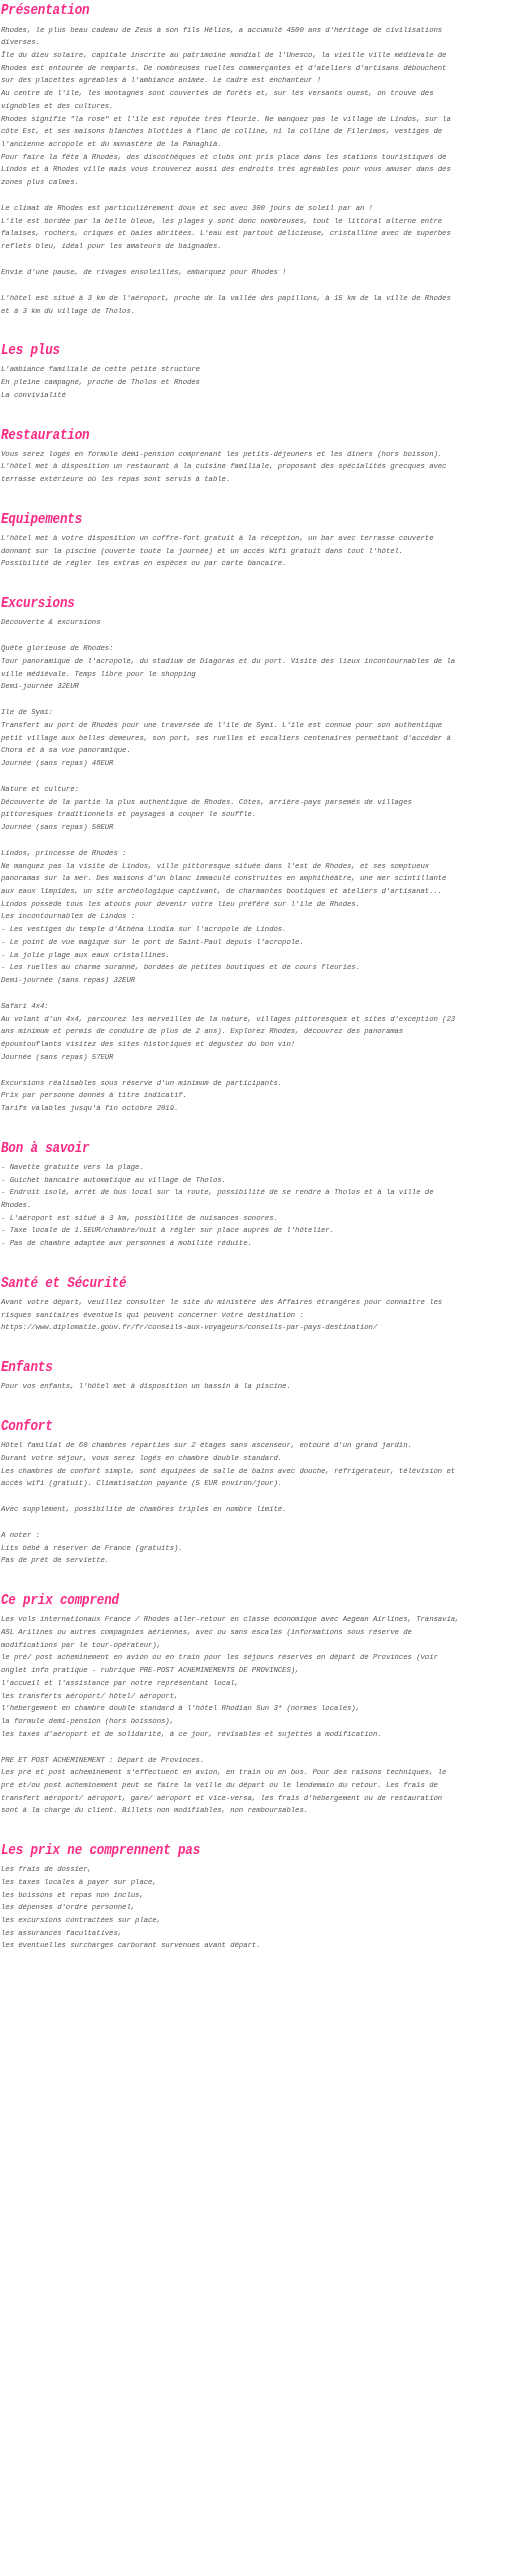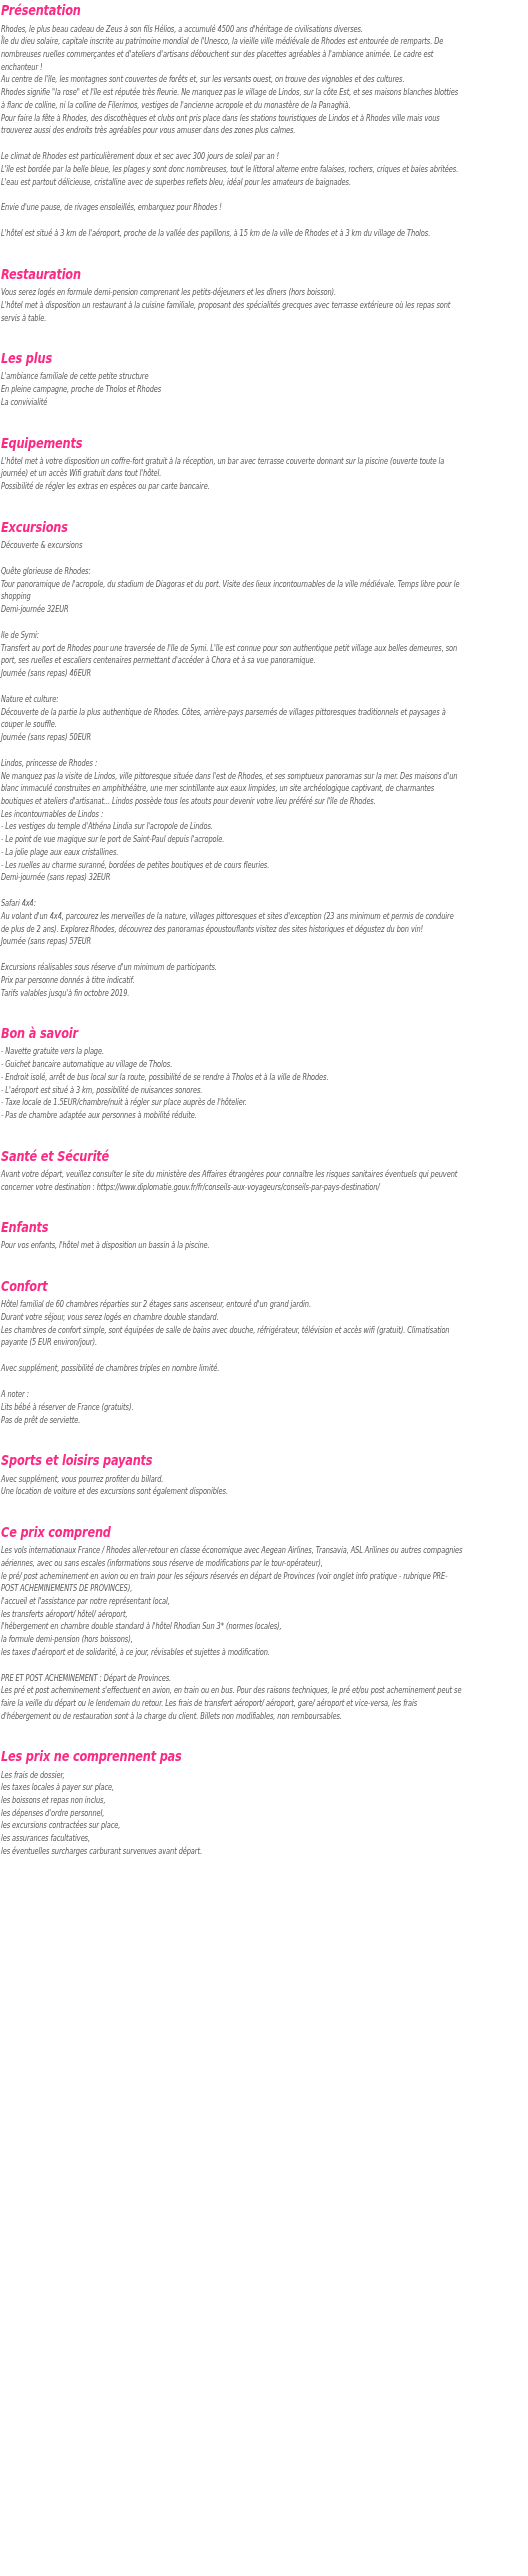--- a/index.html
+++ b/index.html
@@ -9,20 +9,21 @@
   }
   body {
     width: 528px;
     font-family: "DejaVu Sans Condensed", "Liberation Sans Narrow", "Liberation Sans", sans-serif;
   }
   .page {
     width: 468px;
     box-sizing: border-box;
     padding: 1.4px 4.2px 7px 1.4px;
     background: #ffffff;
+    font-family: Liberation Mono, monospace;
   }
   .section {
     margin: 0;
   }
   h2.heading {
     font-size: 14.3px;
     line-height: 18px;
     font-style: italic;
     font-weight: 700;
     color: #fb2a84;
@@ -66,30 +67,30 @@
         <div class="gap-md"></div>
         <p class="para line" style="color: rgb(88, 88, 90);">Le climat de Rhodes est particulièrement doux et sec avec 300 jours de soleil par an !</p>
         <p class="para line" style="color: rgb(88, 88, 90);">L'île est bordée par la belle bleue, les plages y sont donc nombreuses, tout le littoral alterne entre falaises, rochers, criques et baies abritées. L'eau est partout délicieuse, cristalline avec de superbes reflets bleu, idéal pour les amateurs de baignades.</p>
         <div class="gap-md"></div>
         <p class="para line" style="color: rgb(88, 88, 90);">Envie d'une pause, de rivages ensoleillés, embarquez pour Rhodes !</p>
         <div class="gap-md"></div>
         <p class="para line" style="color: rgb(88, 88, 90);">L'hôtel est situé à 3 km de l'aéroport, proche de la vallée des papillons, à 15 km de la ville de Rhodes et à 3 km du village de Tholos.</p>
       </section>
       <section class="section">
         <div class="gap-xl"></div>
-        <h2 class="heading" style="color: rgb(251, 42, 132);">Restauration</h2>
-        <p class="para line" style="color: rgb(88, 88, 90);">Vous serez logés en formule demi-pension comprenant les petits-déjeuners et les dîners (hors boisson).</p>
-        <p class="para line" style="color: rgb(88, 88, 90);">L'hôtel met à disposition un restaurant à la cuisine familiale, proposant des spécialités grecques avec terrasse extérieure où les repas sont servis à table.</p>
-      </section>
-      <section class="section">
-        <div class="gap-xl"></div>
         <h2 class="heading" style="color: rgb(251, 42, 132);">Les plus</h2>
         <p class="para line" style="color: rgb(88, 88, 90);">L'ambiance familiale de cette petite structure</p>
         <p class="para line" style="color: rgb(88, 88, 90);">En pleine campagne, proche de Tholos et Rhodes</p>
         <p class="para line" style="color: rgb(88, 88, 90);">La convivialité</p>
+      </section>
+      <section class="section">
+        <div class="gap-xl"></div>
+        <h2 class="heading" style="color: rgb(251, 42, 132);">Restauration</h2>
+        <p class="para line" style="color: rgb(88, 88, 90);">Vous serez logés en formule demi-pension comprenant les petits-déjeuners et les dîners (hors boisson).</p>
+        <p class="para line" style="color: rgb(88, 88, 90);">L'hôtel met à disposition un restaurant à la cuisine familiale, proposant des spécialités grecques avec terrasse extérieure où les repas sont servis à table.</p>
       </section>
       <section class="section">
         <div class="gap-xl"></div>
         <h2 class="heading" style="color: rgb(251, 42, 132);">Equipements</h2>
         <p class="para line" style="color: rgb(88, 88, 90);">L'hôtel met à votre disposition un coffre-fort gratuit à la réception, un bar avec terrasse couverte donnant sur la piscine (ouverte toute la journée) et un accès Wifi gratuit dans tout l'hôtel.</p>
         <p class="para line" style="color: rgb(88, 88, 90);">Possibilité de régler les extras en espèces ou par carte bancaire.</p>
       </section>
       <section class="section">
         <div class="gap-xl"></div>
         <h2 class="heading" style="color: rgb(251, 42, 132);">Excursions</h2>
@@ -152,26 +153,20 @@
         <p class="para line" style="color: rgb(88, 88, 90);">Les chambres de confort simple, sont équipées de salle de bains avec douche, réfrigérateur, télévision et accès wifi (gratuit). Climatisation payante (5 EUR environ/jour).</p>
         <div class="gap-md"></div>
         <p class="para line" style="color: rgb(88, 88, 90);">Avec supplément, possibilité de chambres triples en nombre limité.</p>
         <div class="gap-md"></div>
         <p class="para line" style="color: rgb(88, 88, 90);">A noter :</p>
         <p class="para line" style="color: rgb(88, 88, 90);">Lits bébé à réserver de France (gratuits).</p>
         <p class="para line" style="color: rgb(88, 88, 90);">Pas de prêt de serviette.</p>
       </section>
       <section class="section">
         <div class="gap-xl"></div>
-        <h2 class="heading" style="color: rgb(251, 42, 132);">Sports et loisirs payants</h2>
-        <p class="para line" style="color: rgb(88, 88, 90);">Avec supplément, vous pourrez profiter du billard.</p>
-        <p class="para line" style="color: rgb(88, 88, 90);">Une location de voiture et des excursions sont également disponibles.</p>
-      </section>
-      <section class="section">
-        <div class="gap-xl"></div>
         <h2 class="heading" style="color: rgb(251, 42, 132);">Ce prix comprend</h2>
         <p class="para line" style="color: rgb(88, 88, 90);">Les vols internationaux France / Rhodes aller-retour en classe économique avec Aegean Airlines, Transavia, ASL Arilines ou autres compagnies aériennes, avec ou sans escales (informations sous réserve de modifications par le tour-opérateur),</p>
         <p class="para line" style="color: rgb(88, 88, 90);">le pré/ post acheminement en avion ou en train pour les séjours réservés en départ de Provinces (voir onglet info pratique - rubrique PRE-POST ACHEMINEMENTS DE PROVINCES),</p>
         <p class="para line" style="color: rgb(88, 88, 90);">l'accueil et l'assistance par notre représentant local,</p>
         <p class="para line" style="color: rgb(88, 88, 90);">les transferts aéroport/ hôtel/ aéroport,</p>
         <p class="para line" style="color: rgb(88, 88, 90);">l'hébergement en chambre double standard à l'hôtel Rhodian Sun 3* (normes locales),</p>
         <p class="para line" style="color: rgb(88, 88, 90);">la formule demi-pension (hors boissons),</p>
         <p class="para line" style="color: rgb(88, 88, 90);">les taxes d'aéroport et de solidarité, à ce jour, révisables et sujettes à modification.</p>
         <div class="gap-md"></div>
         <p class="para line" style="color: rgb(88, 88, 90);">PRE ET POST ACHEMINEMENT : Départ de Provinces.</p>

